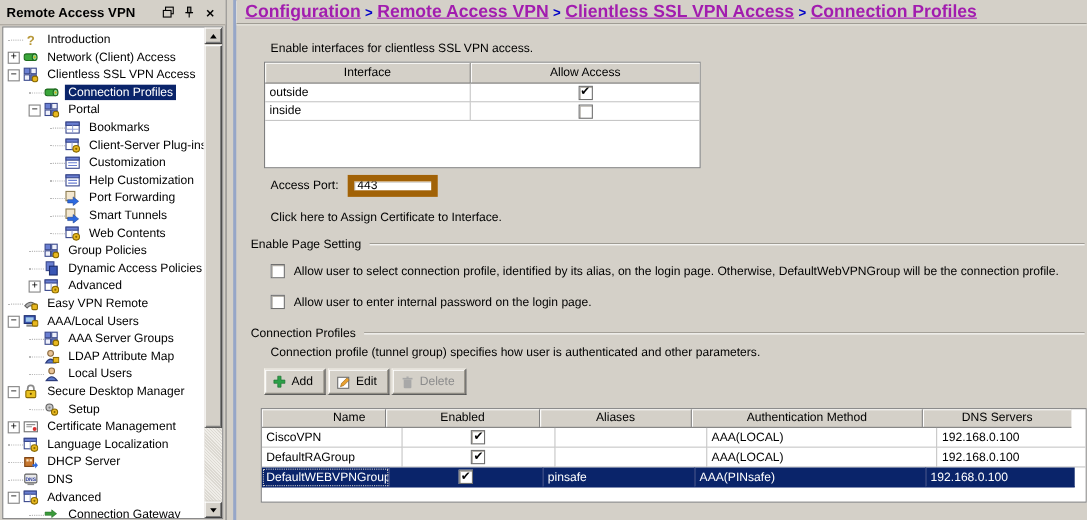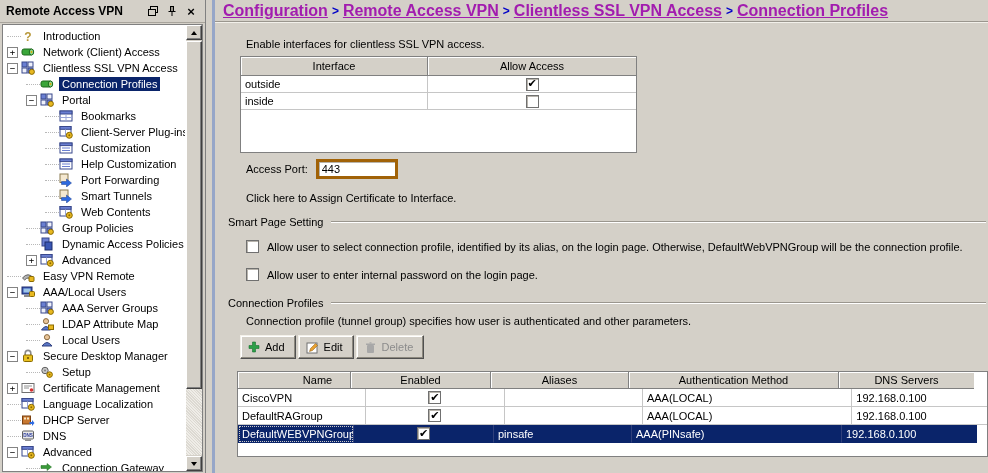--- a/index.html
+++ b/index.html
@@ -81,21 +81,21 @@
   .cb { width: 13px; height: 13px; background: #fff; border: 1px solid #707070;
     box-shadow: inset 1px 1px 0 #b8b4ac; display: inline-flex; align-items: center; justify-content: center;
     font-size: 11px; font-weight: bold; line-height: 11px; color: #000; flex: none; }
   .cb.checked::after { content: "✔"; margin-top: -1px; }
 
   #tbl-interfaces { margin: 6px 0 0 12px; width: 397px; height: 97px; }
   #tbl-interfaces .hcell { height: 19px; }
   #tbl-interfaces .tbl-row { height: 17px; }
 
   .port-row { display: flex; align-items: center; margin: 6px 0 0 18px; height: 20px; }
-  .port-input { width: 82px; height: 20px; margin-left: 8px; border: 3px solid #a16207;
+  .port-input { width: 82px; height: 20px; margin-left: 8px; border: 6px solid #a16207;
     box-shadow: inset 1px 1px 0 #b8b4ac; background: #fff; font: 11px "Liberation Sans", sans-serif;
     padding: 1px 3px; }
   .cert-note { margin: 13px 0 0 18px; }
 
   .cb-row { display: flex; align-items: flex-end; margin-left: 18px; }
   .cb-row .cb { margin-right: 8px; }
   .sect-desc { margin: 6px 0 0 18px; }
 
   .btn-row { display: flex; margin: 8px 0 0 12px; gap: 2px; }
   .btn { display: inline-flex; align-items: center; gap: 5px; height: 24px; padding: 0 10px 0 7px;
@@ -509,21 +509,21 @@
       </div>
 
     <div class="port-row">
       <span>Access Port:</span>
       <input class="port-input" type="text" value="443" style="">
     </div>
 
     <div class="cert-note">Click here to Assign Certificate to Interface.</div>
 
     <div class="group-head" style="margin-top:12px;">
-      <span class="group-title">Smart Page Setting</span>
+      <span class="group-title">Enable Page Setting</span>
       <span class="group-rule"></span>
     </div>
     <div class="cb-row" style="margin-top:12px;">
       <span class="cb"></span>
       <span>Allow user to select connection profile, identified by its alias, on the login page. Otherwise, DefaultWebVPNGroup will be the connection profile.</span>
     </div>
     <div class="cb-row" style="margin-top:15px;">
       <span class="cb"></span>
       <span>Allow user to enter internal password on the login page.</span>
     </div>

